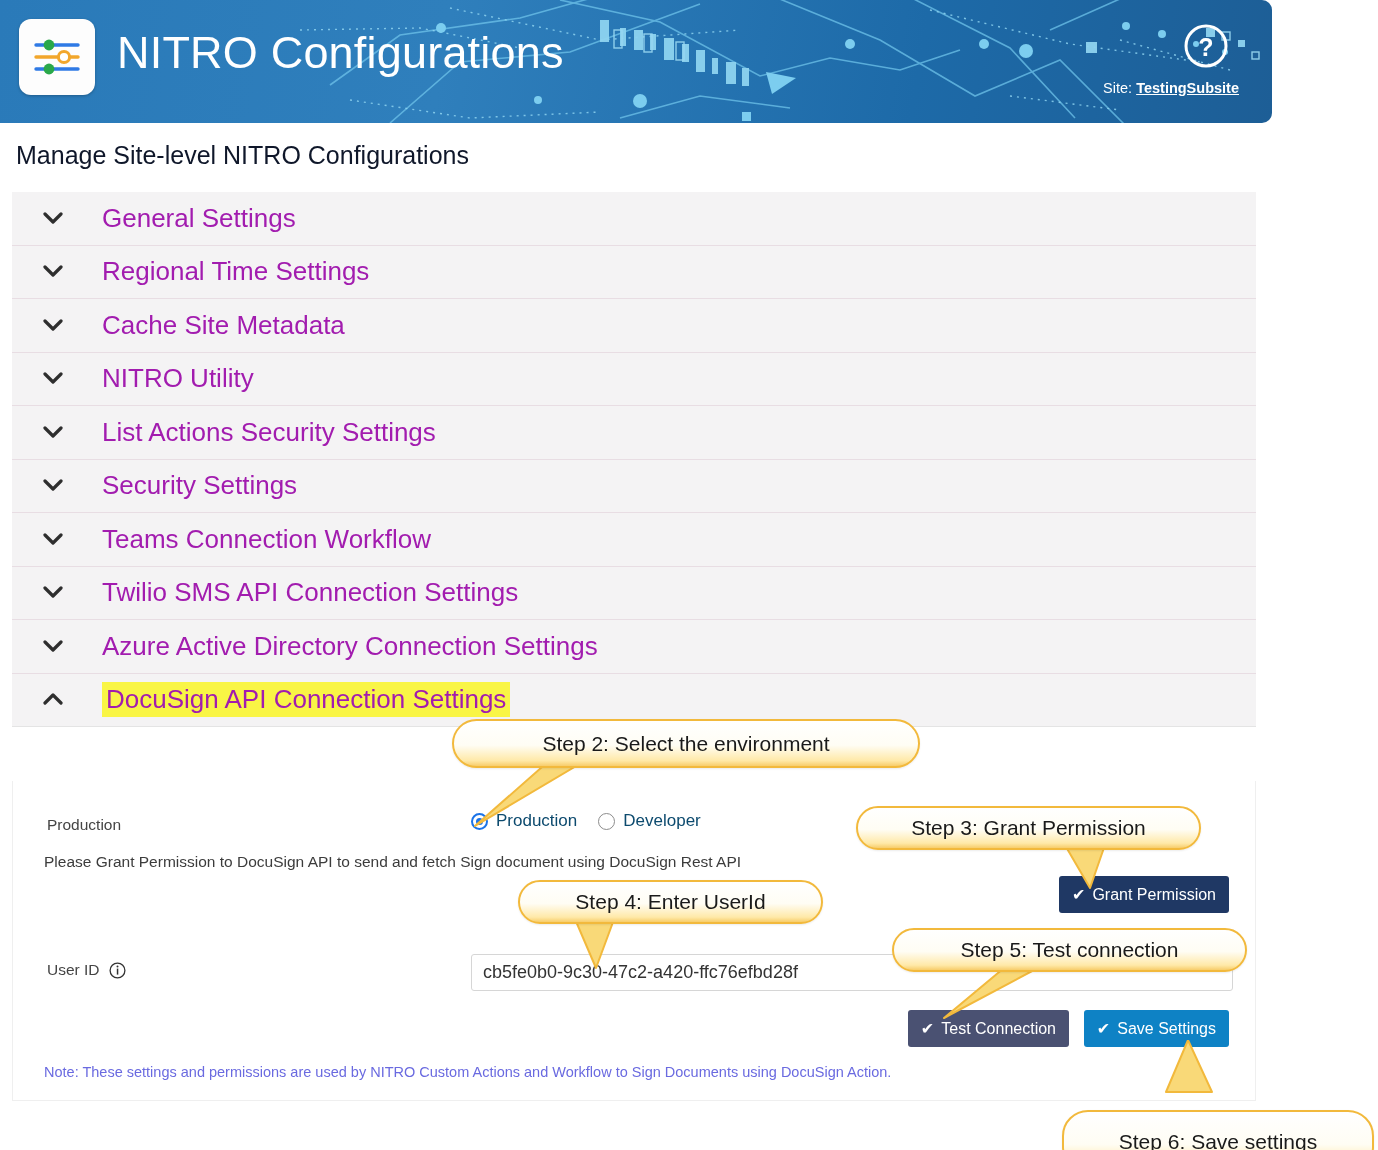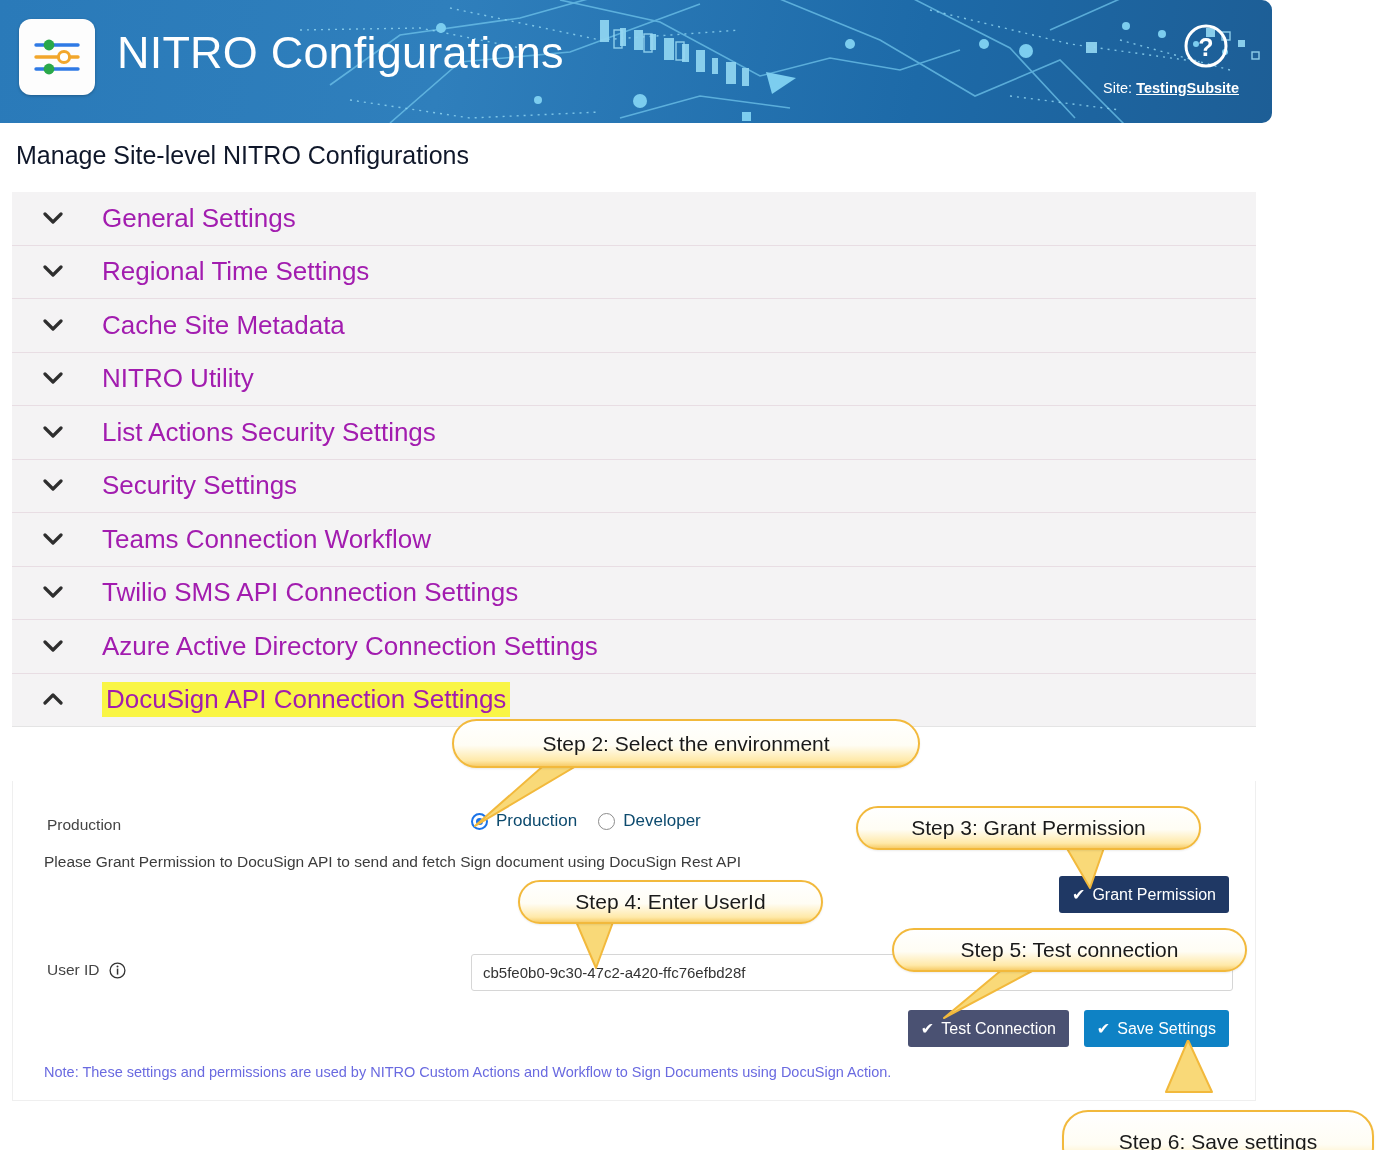--- a/index.html
+++ b/index.html
@@ -160,21 +160,21 @@
   }
 
   #userid-input {
     position: absolute;
     left: 458px; top: 173px;
     width: 762px; height: 37px;
     border: 1px solid #d6d6d6;
     border-radius: 3px;
     background: #fff;
     font-family: "Liberation Sans", sans-serif;
-    font-size: 15px;
+    font-size: 18px;
     color: #333;
     padding: 0 11px;
     outline: none;
   }
 
   .btn {
     position: absolute;
     border: none;
     border-radius: 3px;
     color: #fff;

